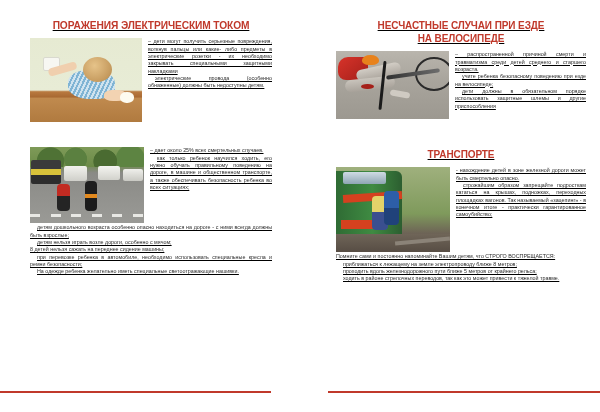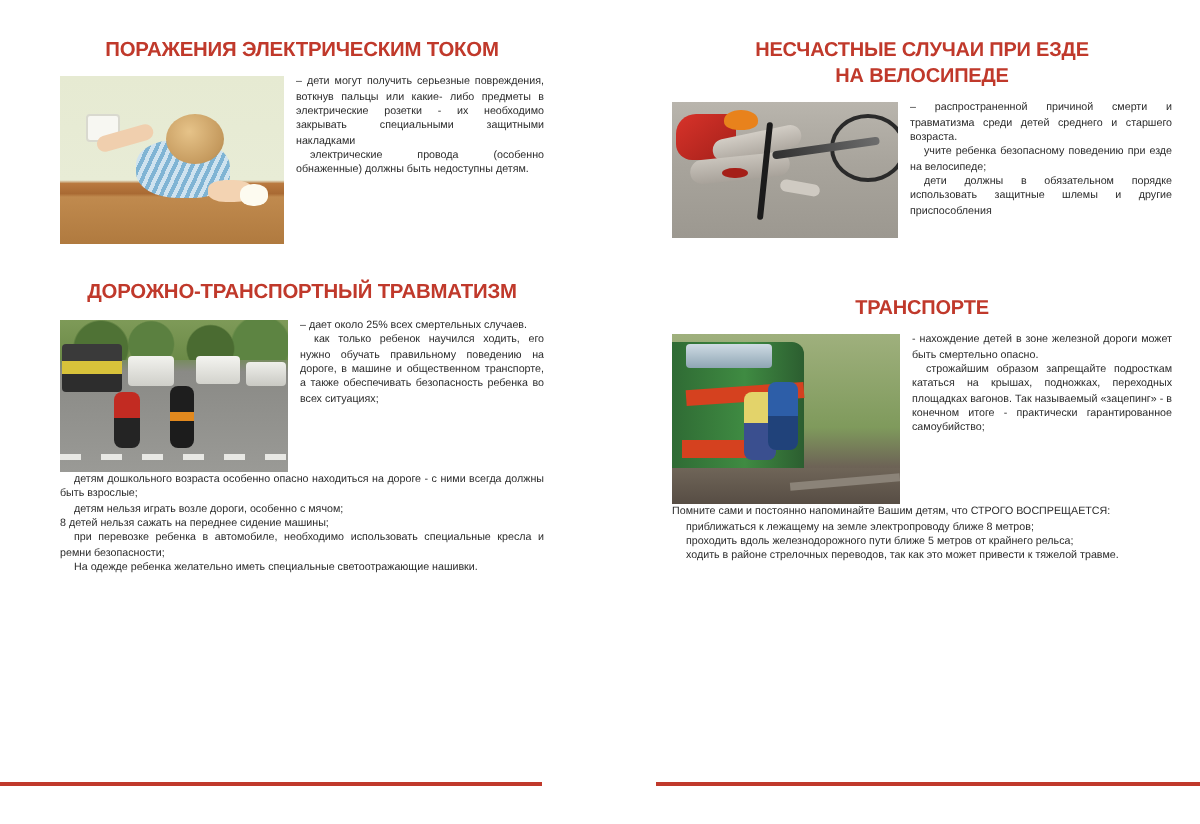--- a/index.html
+++ b/index.html
@@ -14,20 +14,21 @@
     position:relative;
     width:600px;height:412px;
     box-sizing:border-box;
   }
   .col{
     position:absolute;
     top:0;
     width:300px;
     height:292px;
     box-sizing:border-box;
+    text-decoration:underline;
   }
   .col-left{left:0;padding:0 28px 0 30px;}
   .col-right{left:308px;padding:0 22px 0 28px;}
 
   .section{position:relative;}
 
   .sec-title{
     color:#C0392B;
     font-weight:bold;
     font-size:10.2px;
@@ -246,21 +247,20 @@
           <span class="leg"></span>
           <span class="sock"></span>
         </div>
         <p>– дети могут получить серьезные повреждения, воткнув пальцы или какие- либо предметы в электрические розетки - их необходимо закрывать специальными защитными накладками</p>
         <p class="ind">электрические провода (особенно обнаженные) должны быть недоступны детям.</p>
         <div class="clear"></div>
       </div>
     </div>
 
     <div class="section" style="padding-top:18px;">
-      <div class="sec-title">ДОРОЖНО-ТРАНСПОРТНЫЙ ТРАВМАТИЗМ</div>
 
       <div style="height:6px;"></div>
 
       <div class="body-wrap">
         <div class="photo ph-road" style="width:114px;height:76px;">
           <span class="trees"></span>
           <span class="bus"></span>
           <span class="van1"></span>
           <span class="van2"></span>
           <span class="van3"></span>

